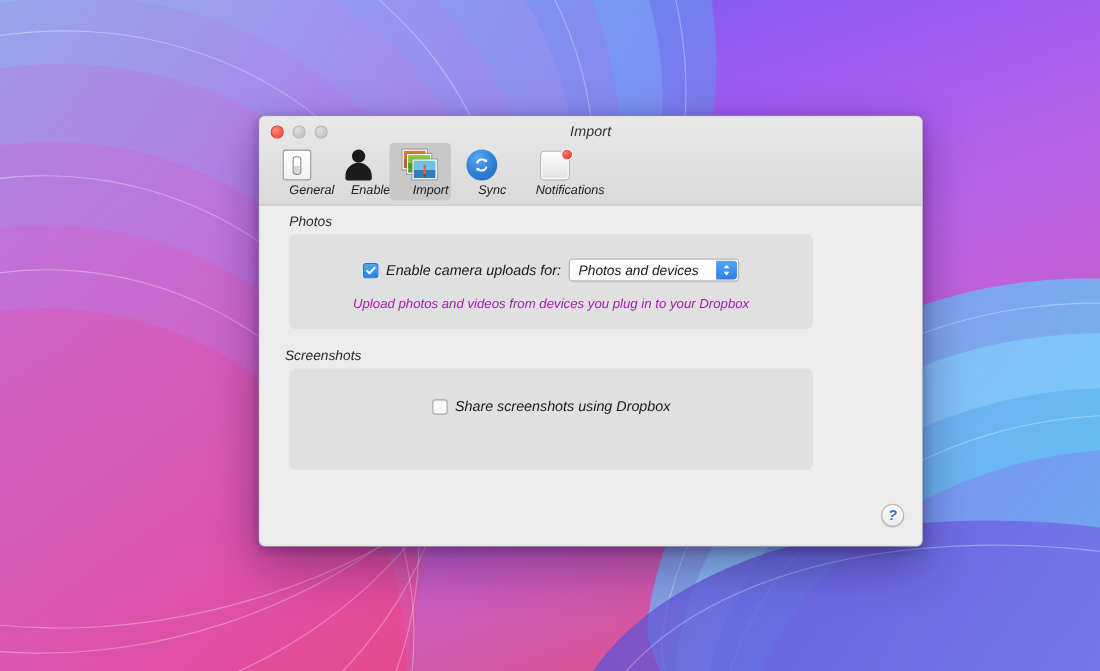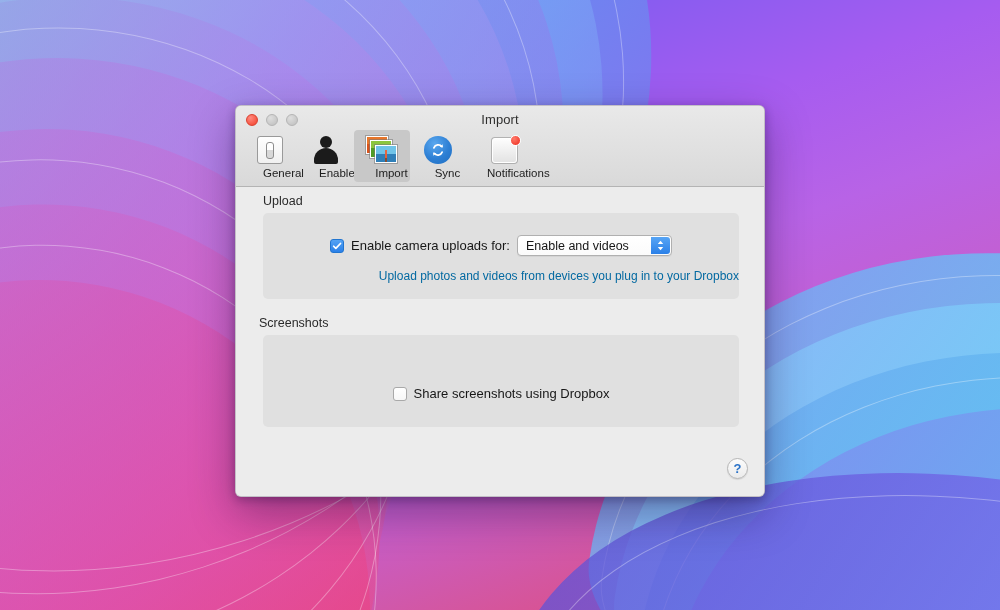--- a/index.html
+++ b/index.html
@@ -33,28 +33,29 @@
     border-radius: 50%;
     border: 1px solid rgba(255,255,255,.33);
     background: transparent;
   }
 
   
   #prefs-window {
     position: absolute;
     left: 235px;
     top: 105px;
-    width: 530px;
+    width: 604px;
     height: 392px;
     background: #ececec;
     border-radius: 6px;
     box-shadow: 0 16px 44px rgba(28,10,60,.40), 0 3px 10px rgba(28,10,60,.30);
     overflow: hidden;
     border: 1px solid rgba(120,110,130,.35);
     box-sizing: border-box;
+    font-style: italic;
   }
 
   
   #titlebar-toolbar {
     position: relative;
     height: 80px;
     background: linear-gradient(to bottom, #e9e9e9 0%, #d9d9d9 100%);
     border-bottom: 1px solid #b4b4b4;
   }
 
@@ -301,23 +302,23 @@
     border-radius: 0 3px 3px 0;
     background: linear-gradient(to bottom, #57a5f5, #2a80e8);
     display: flex;
     align-items: center;
     justify-content: center;
   }
 
   .hint {
     position: absolute;
     width: 100%;
-    text-align: right;
+    text-align: center;
     font-size: 12px;
-    color: #0369a1;
+    color: #a21caf;
     white-space: nowrap;
   }
 
   #help-button {
     position: absolute;
     right: 16px;
     bottom: 18px;
     width: 21px; height: 21px;
     border-radius: 50%;
     background: linear-gradient(to bottom, #fcfcfc, #ebebeb);
@@ -435,50 +436,50 @@
               </div>
           </div>
           <div class="tb-label">Notifications</div>
         </div>
 
       </div>
     </div>
 
     <div id="content">
 
-      <div class="section-title" style="left:27px; top:7px;">Upload</div>
+      <div class="section-title" style="left:27px; top:7px;">Photos</div>
 
       <div class="group-box" style="left:27px; top:26px; width:476px; height:86px;">
 
         <div class="row-main" style="position:absolute; left:0; top:22px; width:100%;">
           <div class="cb on">
             <svg width="10" height="10" viewBox="0 0 12 12" aria-hidden="true">
               <path d="M2 6.3l2.6 2.6L10.2 3" fill="none" stroke="#ffffff" stroke-width="2.1" stroke-linecap="round" stroke-linejoin="round"></path>
             </svg>
           </div>
           <div class="cb-label">Enable camera uploads for:</div>
           <div class="popup">
-            <span class="popup-value">Enable and videos</span>
+            <span class="popup-value">Photos and devices</span>
             <span class="popup-arrows">
               <svg width="9" height="13" viewBox="0 0 10 14" aria-hidden="true">
                 <path d="M5 1.6L8 5.2H2z" fill="#ffffff"></path>
                 <path d="M5 12.4L2 8.8h6z" fill="#ffffff"></path>
               </svg>
             </span>
           </div>
         </div>
 
         <div class="hint" style="top:56px;">Upload photos and videos from devices you plug in to your Dropbox</div>
       </div>
 
       <div class="section-title" style="left:23px; top:129px;">Screenshots</div>
 
       <div class="group-box" style="left:27px; top:148px; width:476px; height:92px;">
 
-        <div class="row-main" style="position:absolute; left:0; top:27px; width:100%;margin-top:24px;">
+        <div class="row-main" style="position:absolute; left:0; top:27px; width:100%;">
           <div class="cb off"></div>
           <div class="cb-label">Share screenshots using Dropbox</div>
         </div>
 
       </div>
 
       <div id="help-button">?</div>
 
     </div>
   </div>

